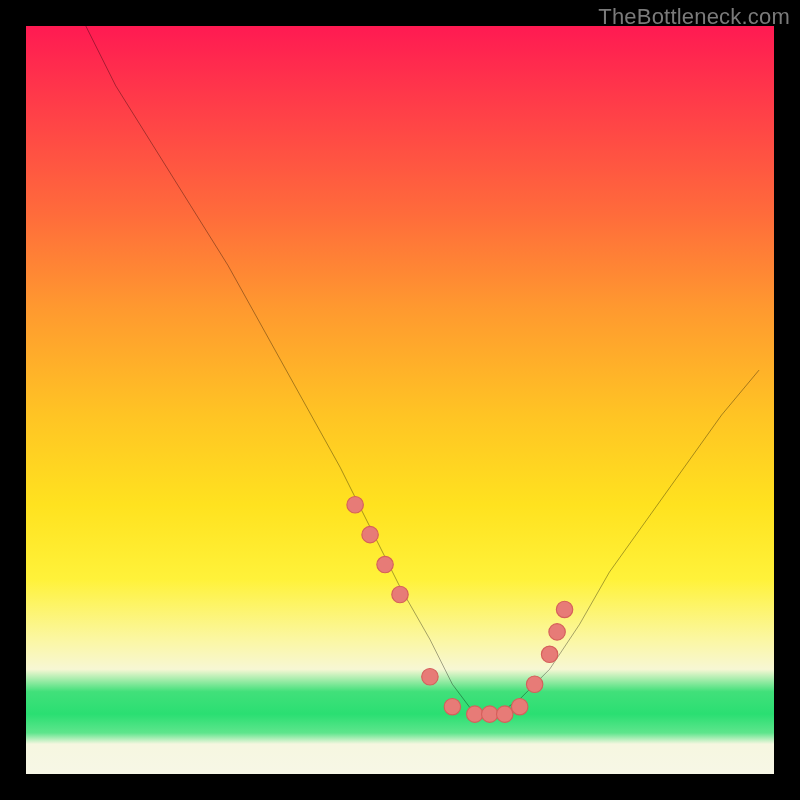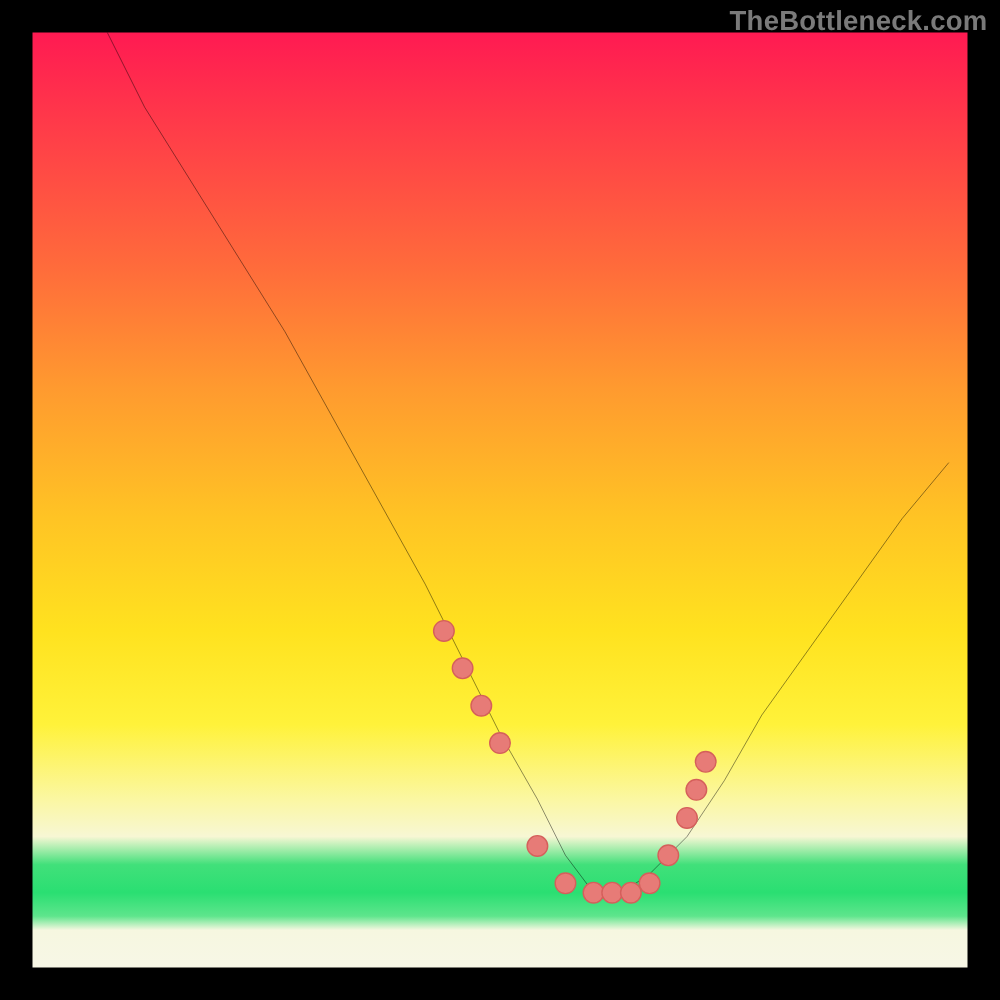--- a/index.html
+++ b/index.html
@@ -43,21 +43,21 @@
       #f6f7e0 96%,
       #f7f7e6 100%
     );
   }
   .watermark {
     position: absolute;
     top: 4px;
     right: 10px;
     color: #7a7a7a;
     font-size: 22px;
-    font-weight: 700;
+    font-weight: 400;
     letter-spacing: 0.2px;
     user-select: none;
   }
   svg.curve {
     position: absolute;
     left: 26px;
     top: 26px;
     width: 748px;
     height: 748px;
     overflow: visible;

